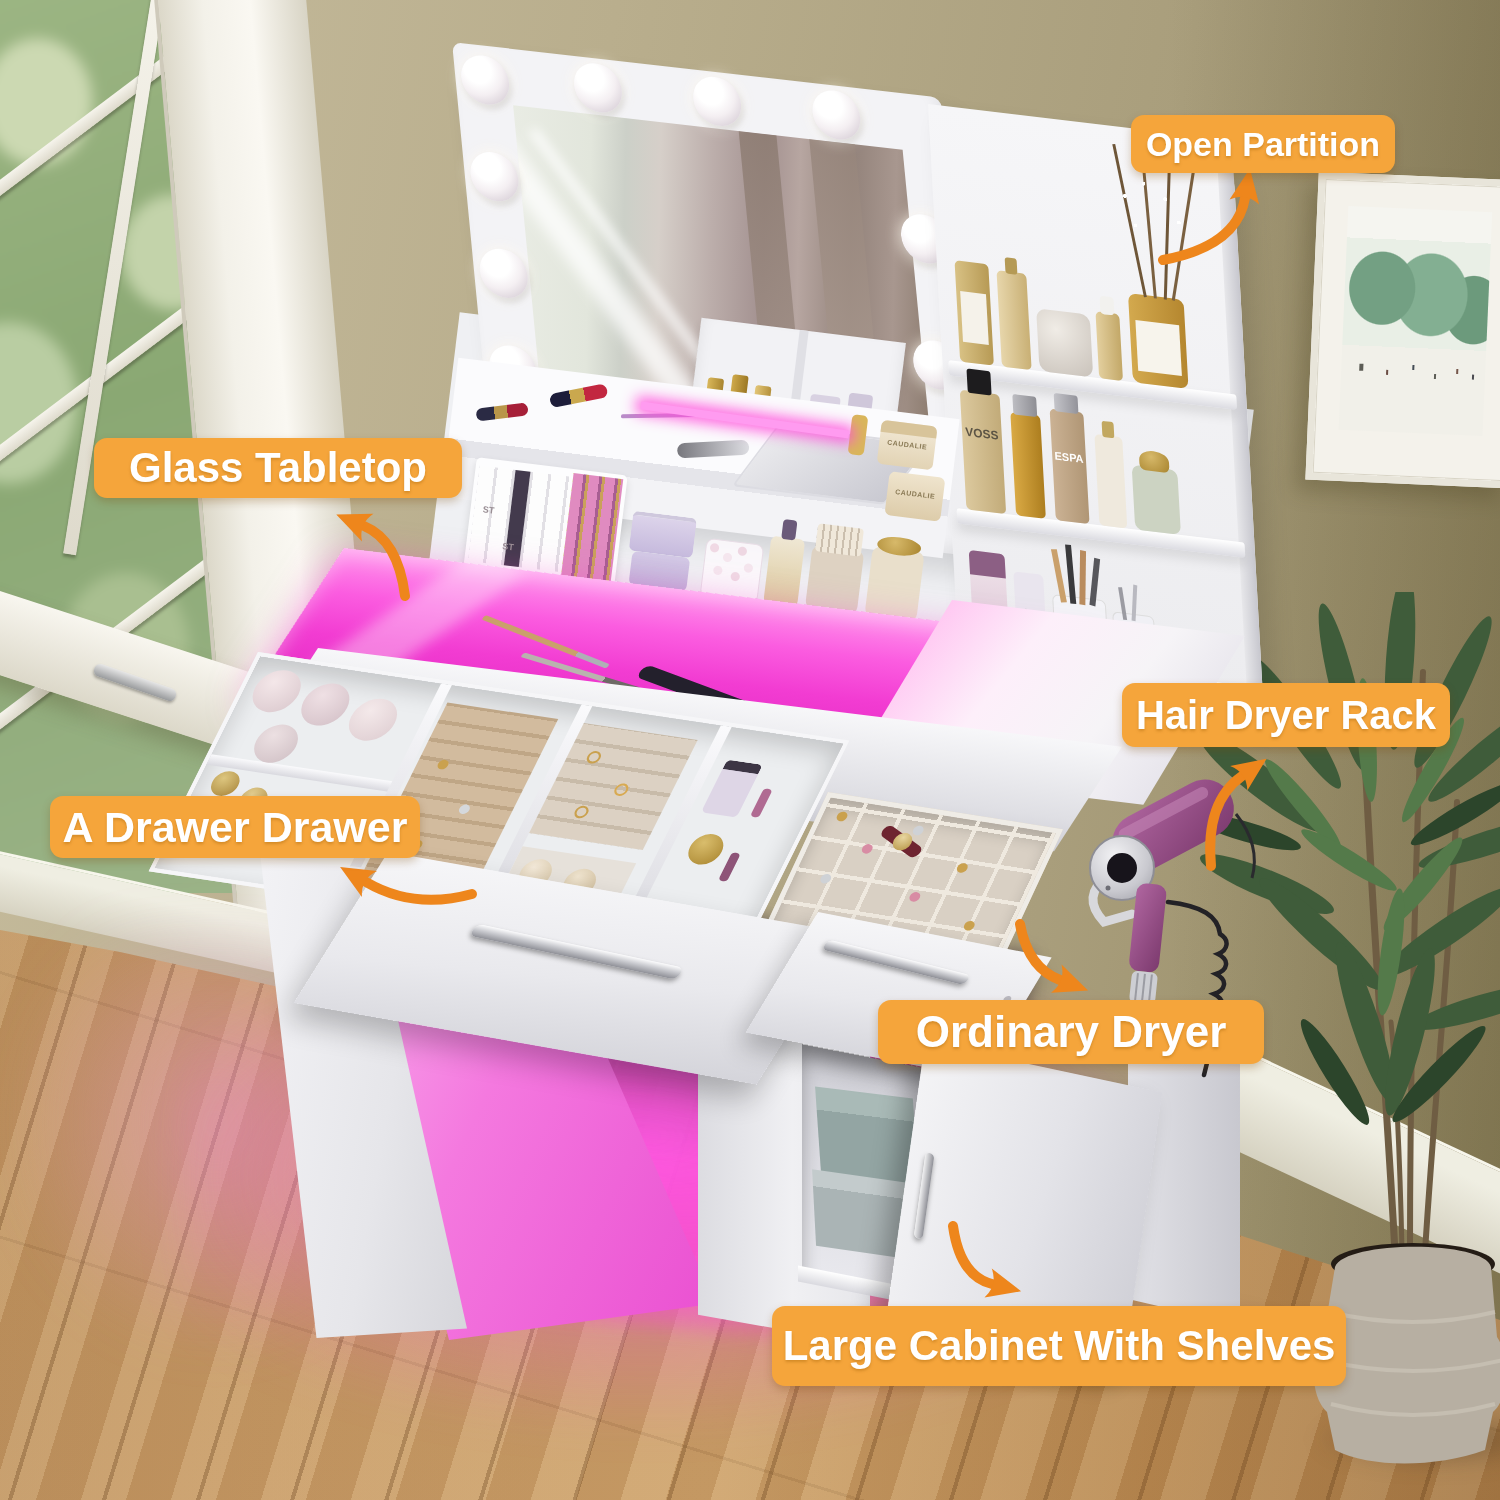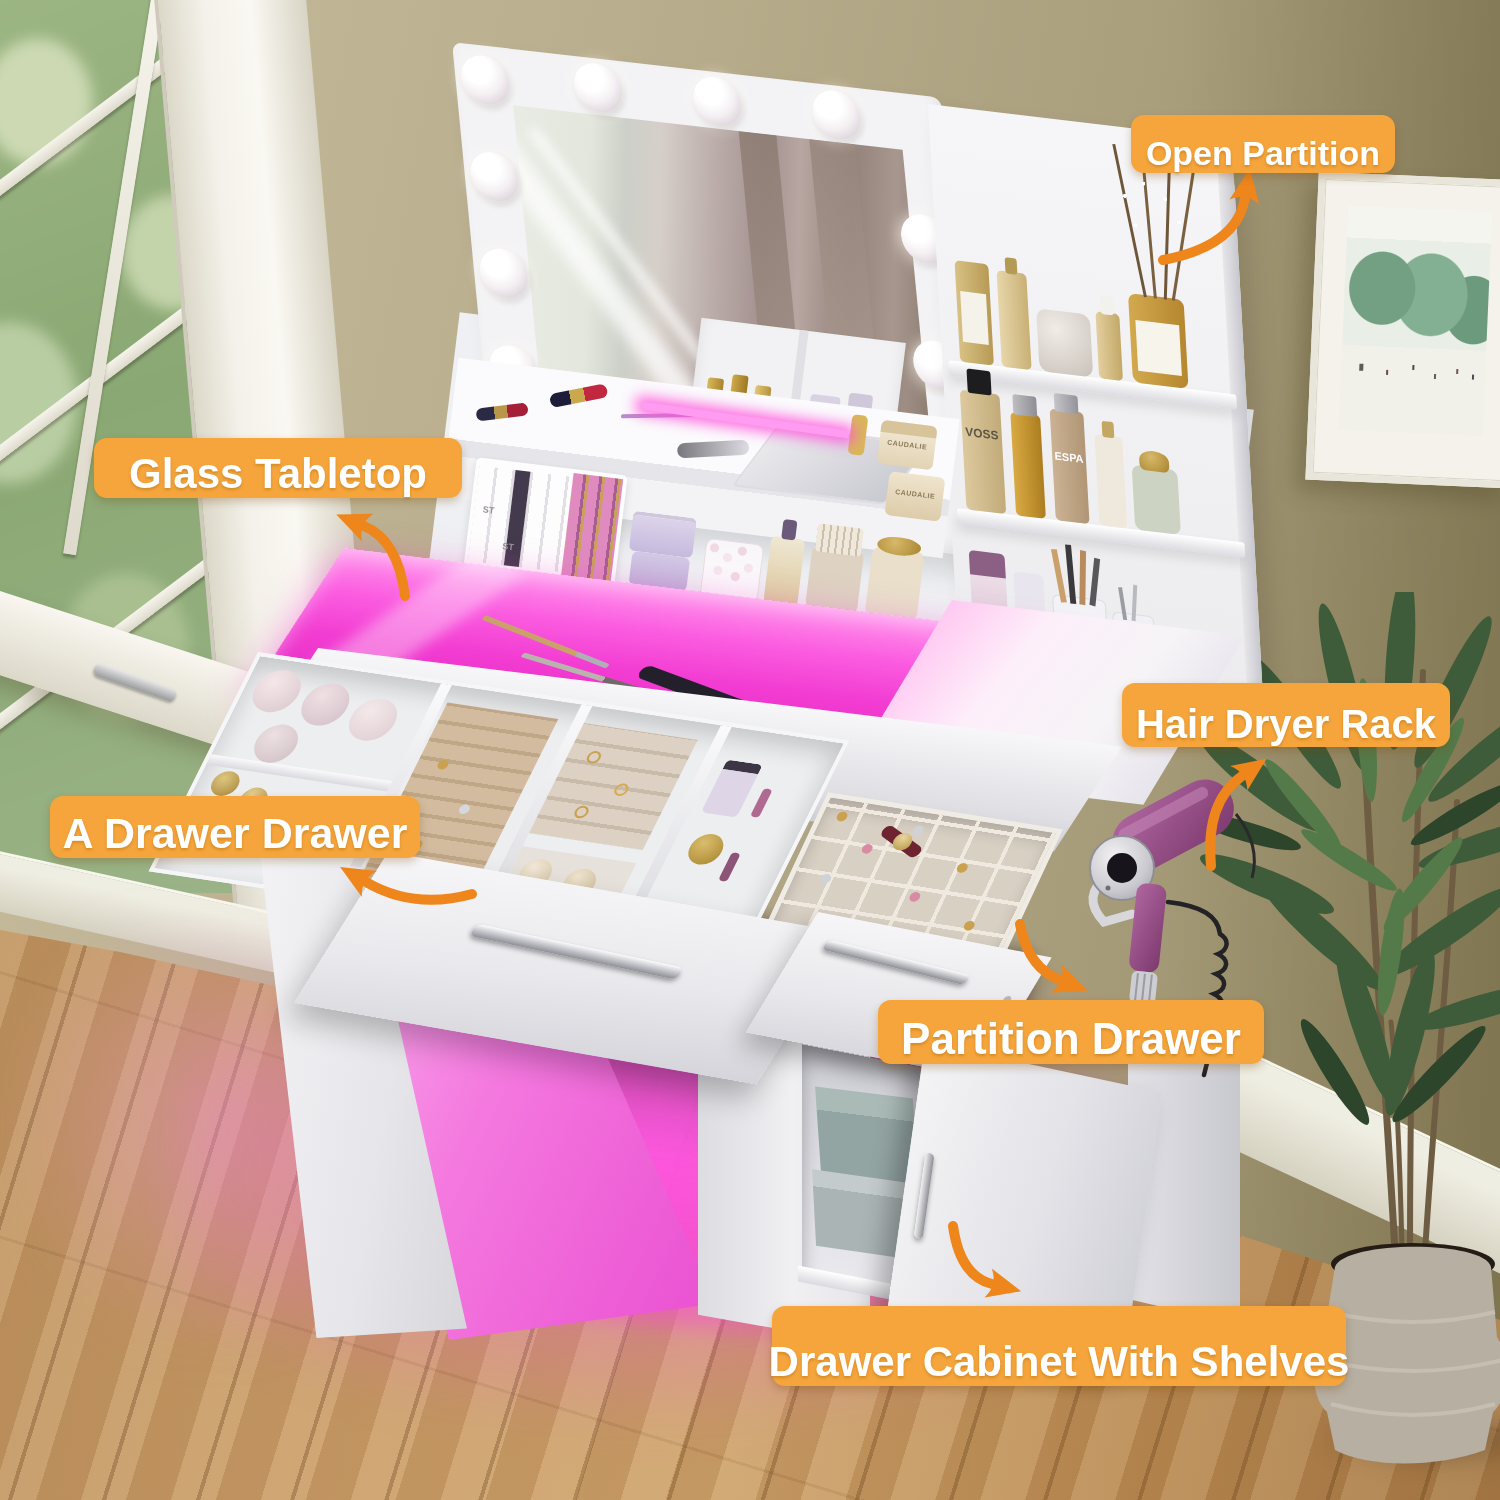--- a/index.html
+++ b/index.html
@@ -55,21 +55,21 @@
   .handle{background:linear-gradient(180deg,#fbfbfc 0%,#c9cacf 45%,#8f9097 100%);border-radius:7px;box-shadow:0 3px 5px rgba(0,0,0,.35);}
   .bulb{position:absolute;width:48px;height:48px;border-radius:50%;
     background:radial-gradient(circle at 36% 30%,#ffffff 0 30%,#f4eff2 55%,#ddd5dc 80%,#cbc2c9 100%);
     box-shadow:0 0 16px rgba(255,250,240,.9),2px 4px 6px rgba(0,0,0,.15);}
   .itm{position:absolute;border-radius:5px;}
   .btxt{position:absolute;width:100%;text-align:center;font-weight:bold;color:#7a6f5c;}
   .shelfboard{position:absolute;left:6px;right:10px;height:15px;border-radius:3px;
     background:linear-gradient(180deg,#ffffff,#dcdce2);box-shadow:0 7px 12px rgba(0,0,0,.10);}
   
   .callout{position:absolute;z-index:10;background:#f5a53b;color:#fff;font-weight:bold;border-radius:13px;
-    display:flex;align-items:flex-end;justify-content:center;white-space:nowrap;
+    display:flex;align-items:center;justify-content:center;white-space:nowrap;
     box-shadow:0 4px 9px rgba(120,70,0,.28);text-shadow:0 2px 3px rgba(150,90,0,.35);}
   #co-open{left:1131px;top:115px;width:264px;height:58px;font-size:34px;}
   #co-glass{left:94px;top:438px;width:368px;height:60px;font-size:42px;}
   #co-dryer{left:1122px;top:683px;width:328px;height:64px;font-size:40px;}
   #co-large{left:50px;top:796px;width:370px;height:62px;font-size:43px;}
   #co-ordinary{left:878px;top:1000px;width:386px;height:64px;font-size:44px;}
   #co-cabinet{left:772px;top:1306px;width:574px;height:80px;font-size:42px;}
   .arrows{position:absolute;inset:0;z-index:9;pointer-events:none;}
 </style>
 </head>
@@ -426,19 +426,19 @@
   <div class="callout" id="co-dryer">
     <span>Hair Dryer Rack</span>
   </div>
   <div class="callout" id="co-glass">
     <span>Glass Tabletop</span>
   </div>
   <div class="callout" id="co-large">
     <span>A Drawer Drawer</span>
   </div>
   <div class="callout" id="co-ordinary">
-    <span>Partition Drawer</span>
+    <span>Ordinary Dryer</span>
   </div>
   <div class="callout" id="co-cabinet">
-    <span>Drawer Cabinet With Shelves</span>
+    <span>Large Cabinet With Shelves</span>
   </div>
 
 </div>
 
 </body></html>

